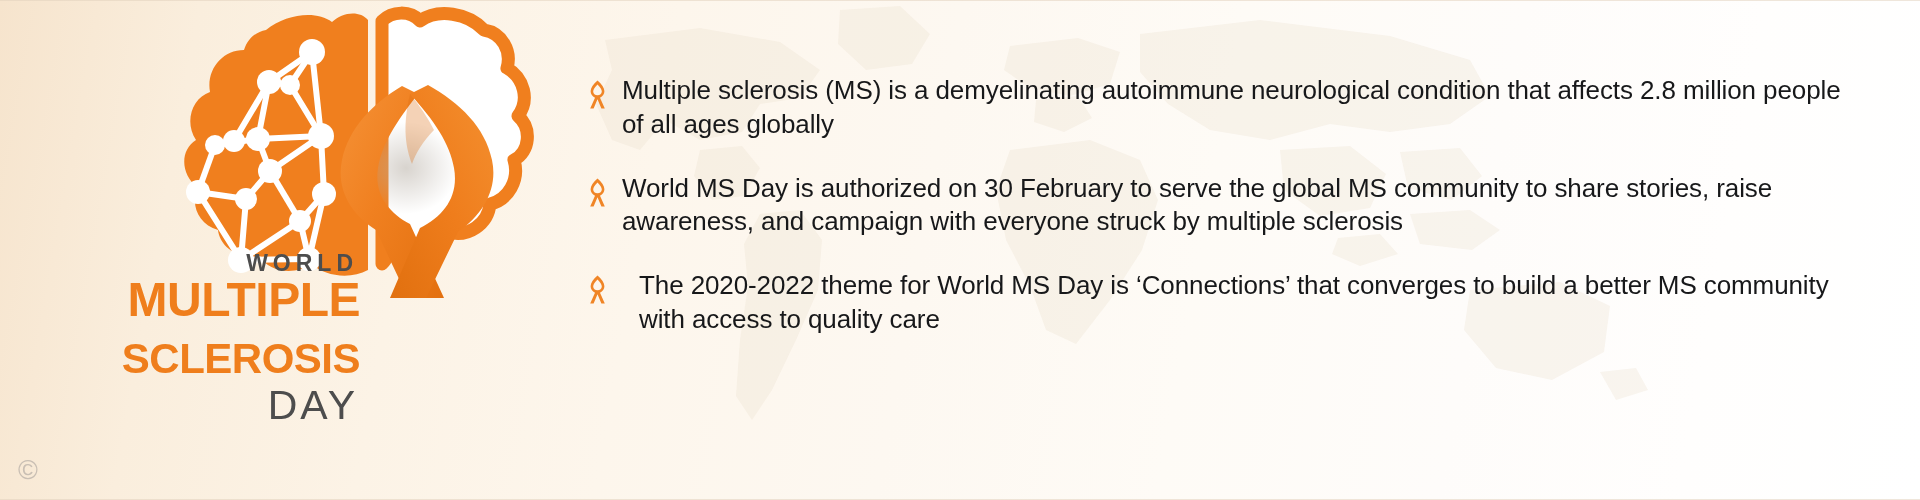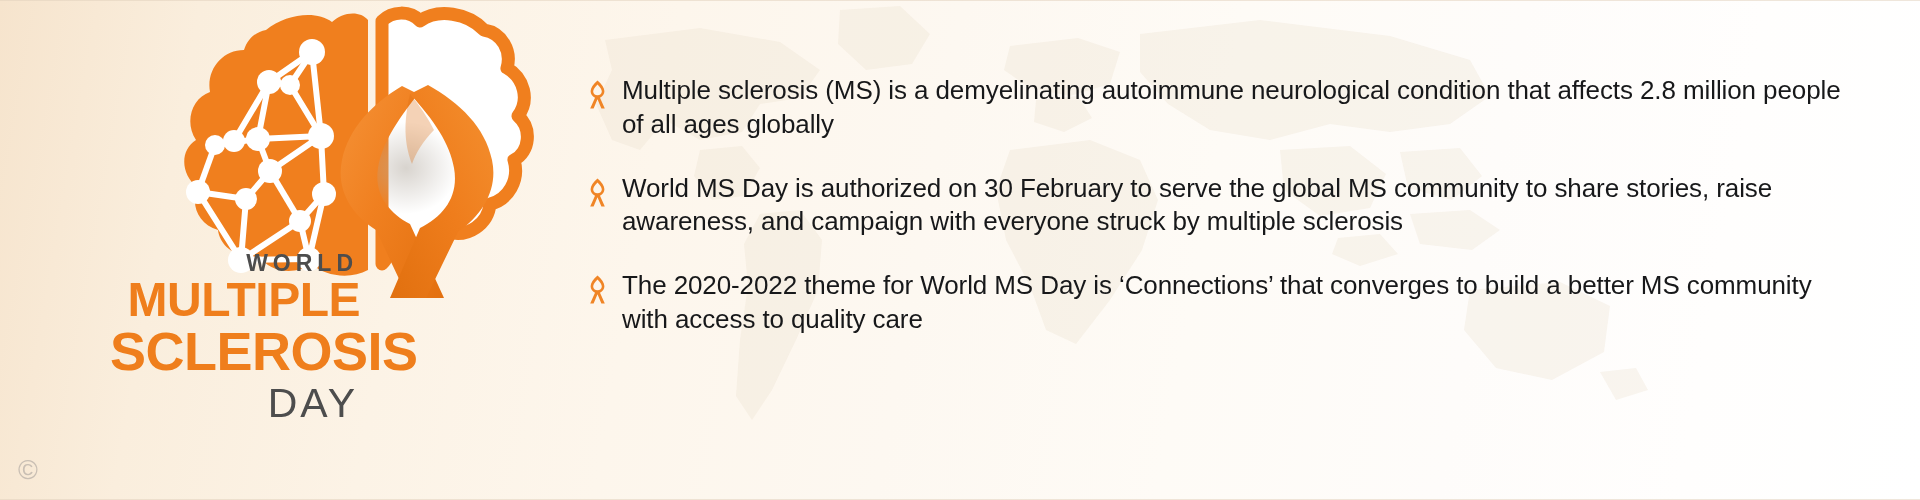--- a/index.html
+++ b/index.html
@@ -87,22 +87,22 @@
     letter-spacing: -0.5px;
     white-space: nowrap;
     transform: scaleX(1.0);
     transform-origin: right center;
   }
   .wm-multiple {
     font-size: 48px;
     margin-top: 3px;
   }
   .wm-sclerosis {
-    font-size: 54px;
-    margin-top: 5px;
+    font-size: 42px;
+    margin-top: 18px;
   }
   .wm-day {
     font-size: 41px;
     letter-spacing: 3px;
     color: #4d4d4d;
     line-height: 1;
     margin-top: 6px;
     padding-right: 2px;
   }
 
@@ -130,21 +130,21 @@
     position: absolute;
     left: 588px;
     top: 74px;
     width: 1300px;
   }
   .fact-row {
     display: flex;
     align-items: flex-start;
     margin-bottom: 30px;
   }
-  .fact-row:last-child { margin-bottom: 0; }
+  .fact-row:last-child { margin-bottom: 0; gap: 17px; }
 
   .fact-bullet {
     flex: 0 0 auto;
     width: 34px;
     padding-top: 6px;
   }
   .fact-bullet svg { display: block; width: 19px; height: 29px; }
 
   .fact-text {
     flex: 1 1 auto;

